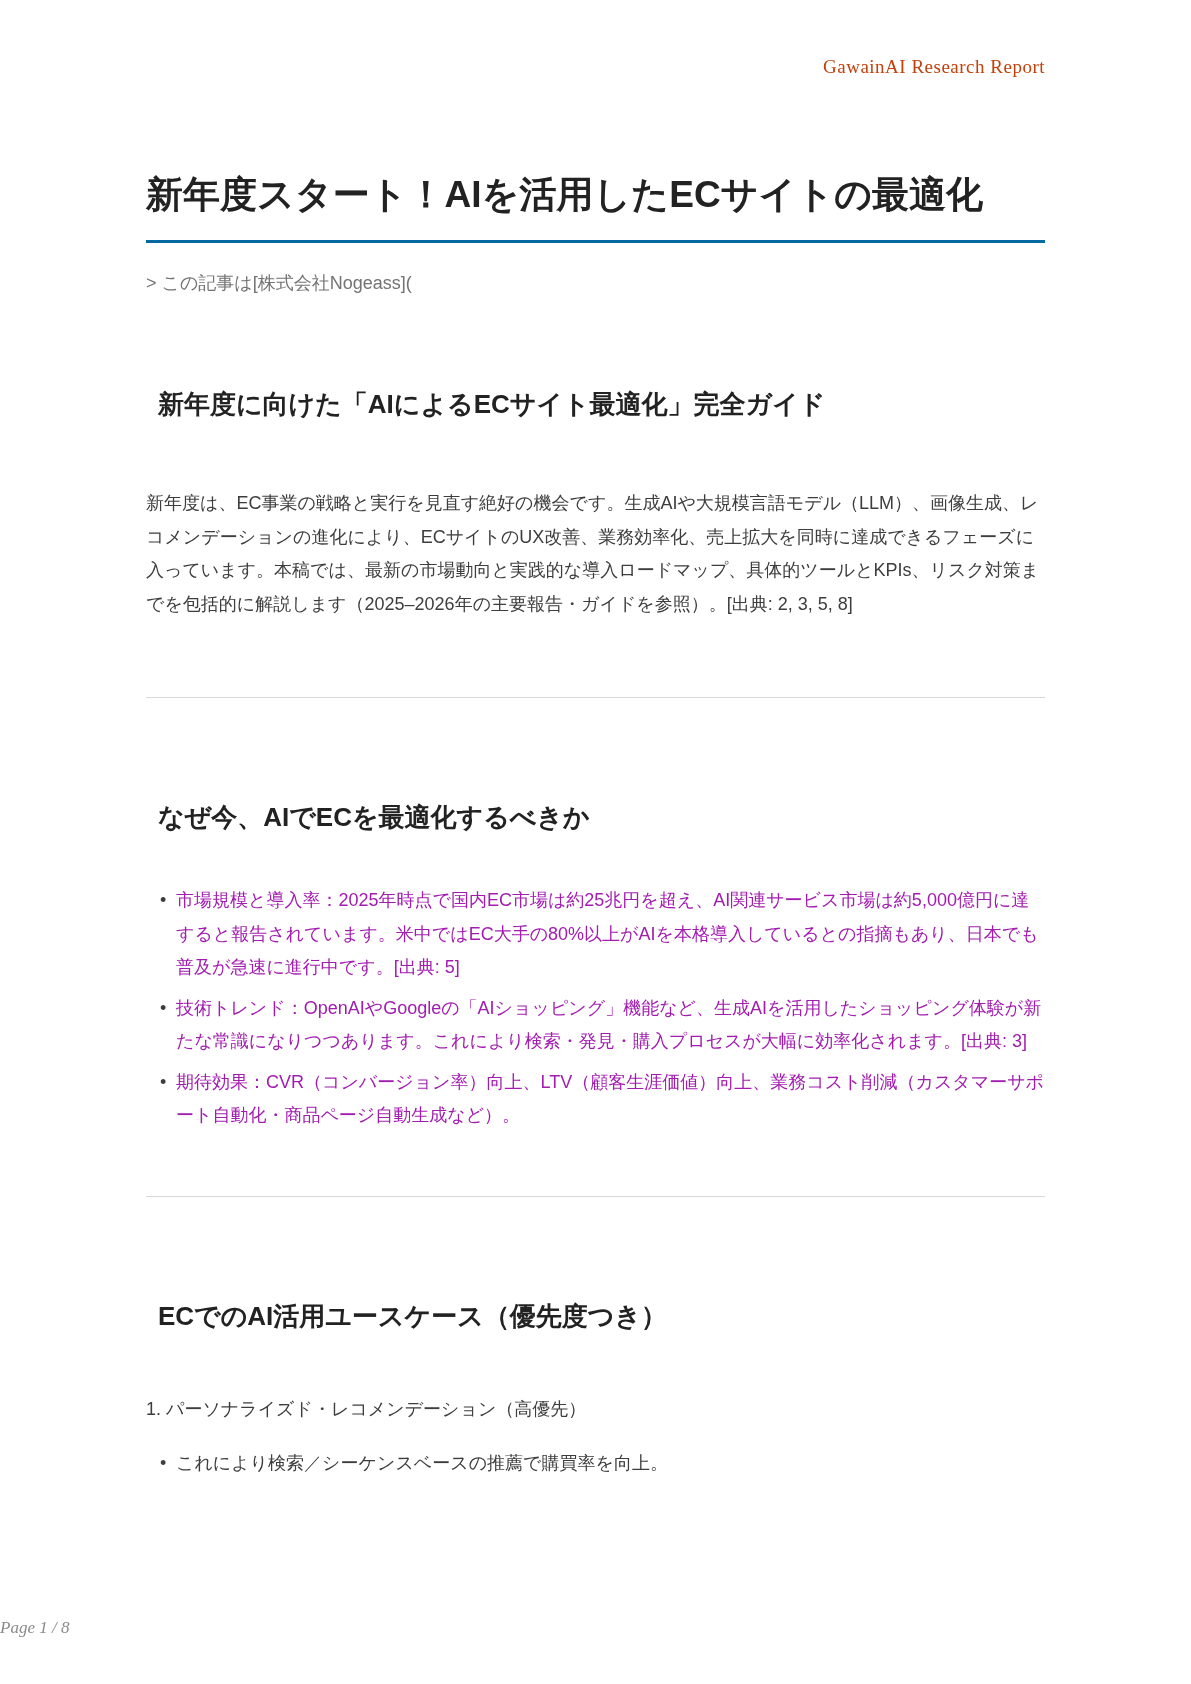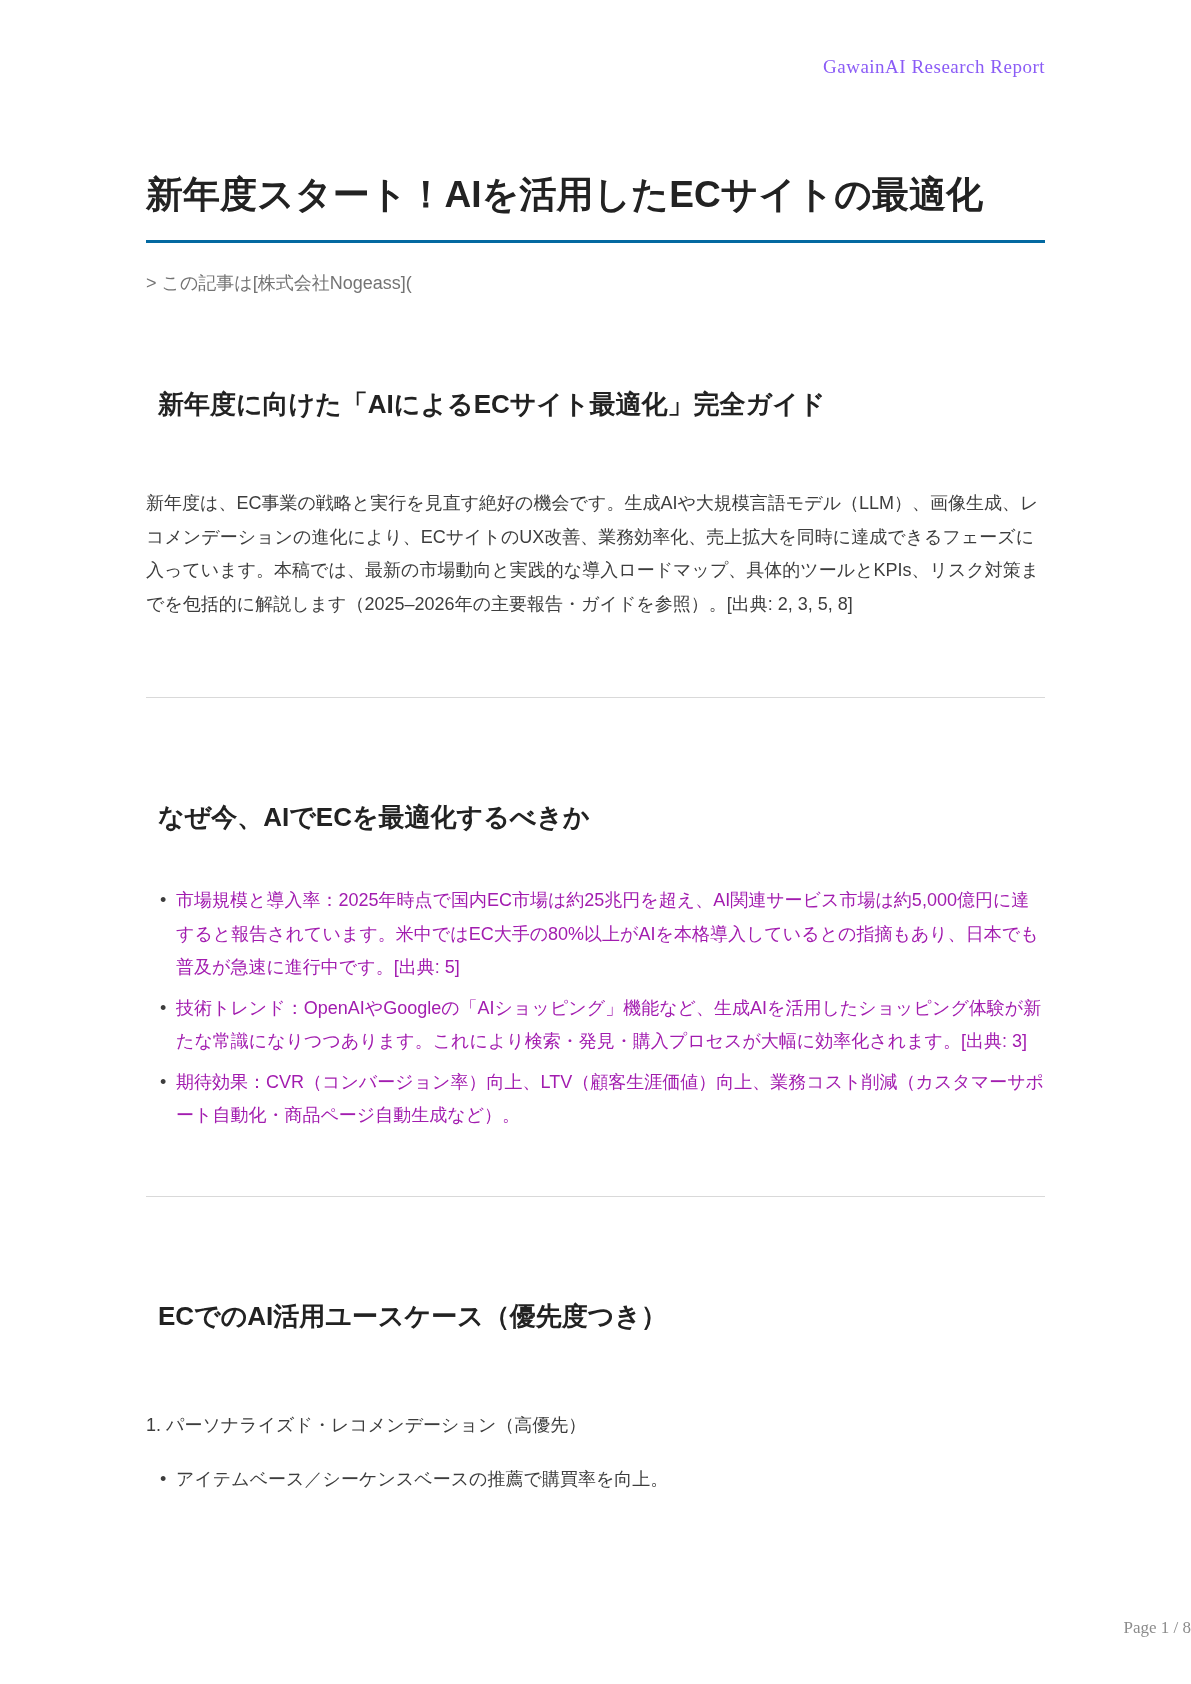--- a/index.html
+++ b/index.html
@@ -14,21 +14,21 @@
     overflow: hidden;
     font-family: "Liberation Sans", "DejaVu Sans", sans-serif;
     color: #3d3d3d;
   }
   .page-header {
     padding-top: 55px;
     text-align: right;
     font-family: "Liberation Serif", "DejaVu Serif", serif;
     font-size: 19px;
     line-height: 24px;
-    color: #8b5cf6;
+    color: #c2410c;
     letter-spacing: 0.5px;
   }
   h1.title {
     margin: 93px 0 0 0;
     font-size: 37px;
     line-height: 46px;
     font-weight: 700;
     color: #222222;
     padding-bottom: 22px;
     border-bottom: 3px solid #0369a1;
@@ -76,21 +76,21 @@
   ul.bullet-list li:last-child { margin-bottom: 12px; }
   ul.bullet-list li::before {
     content: "\2022";
     position: absolute;
     left: -16px;
     top: 0;
     font-size: 18px;
     color: #3d3d3d;
   }
   .numbered-item {
-    margin: 76px 0 0 0;
+    margin: 60px 0 0 0;
     font-size: 18px;
     line-height: 28px;
     color: #3d3d3d;
   }
   ul.sub-bullet-list {
     list-style: none;
     margin: 26px 0 0 0;
     padding: 0 0 0 30px;
   }
   ul.sub-bullet-list li {
@@ -105,24 +105,25 @@
     left: -16px;
     top: 0;
     font-size: 18px;
     color: #3d3d3d;
   }
   .page-footer {
     position: absolute;
     left: 0;
     right: 0;
     bottom: 46px;
-    text-align: right;
+    text-align: left;
     font-family: "Liberation Serif", "DejaVu Serif", serif;
     font-size: 17px;
     color: #8c8c8c;
+    font-style: italic;
   }
 </style>
 </head>
 <body>
 
 <div class="page">
 
   <div class="page-header">GawainAI Research Report</div>
 
   <h1 class="title">新年度スタート！AIを活用したECサイトの最適化</h1>
@@ -143,18 +144,18 @@
     <li>期待効果：CVR（コンバージョン率）向上、LTV（顧客生涯価値）向上、業務コスト削減（カスタマーサポート自動化・商品ページ自動生成など）。</li>
   </ul>
 
   <hr class="rule rule-2">
 
   <h2 class="section-heading h2-after-rule">ECでのAI活用ユースケース（優先度つき）</h2>
 
   <div class="numbered-item">1. パーソナライズド・レコメンデーション（高優先）</div>
 
   <ul class="sub-bullet-list">
-    <li>アイテムベース／シーケンスベースの推薦で購買率を向上。</li>
+    <li>これにより検索／シーケンスベースの推薦で購買率を向上。</li>
   </ul>
 
   <div class="page-footer">Page 1 / 8</div>
 
 </div>
 
 </body></html>

